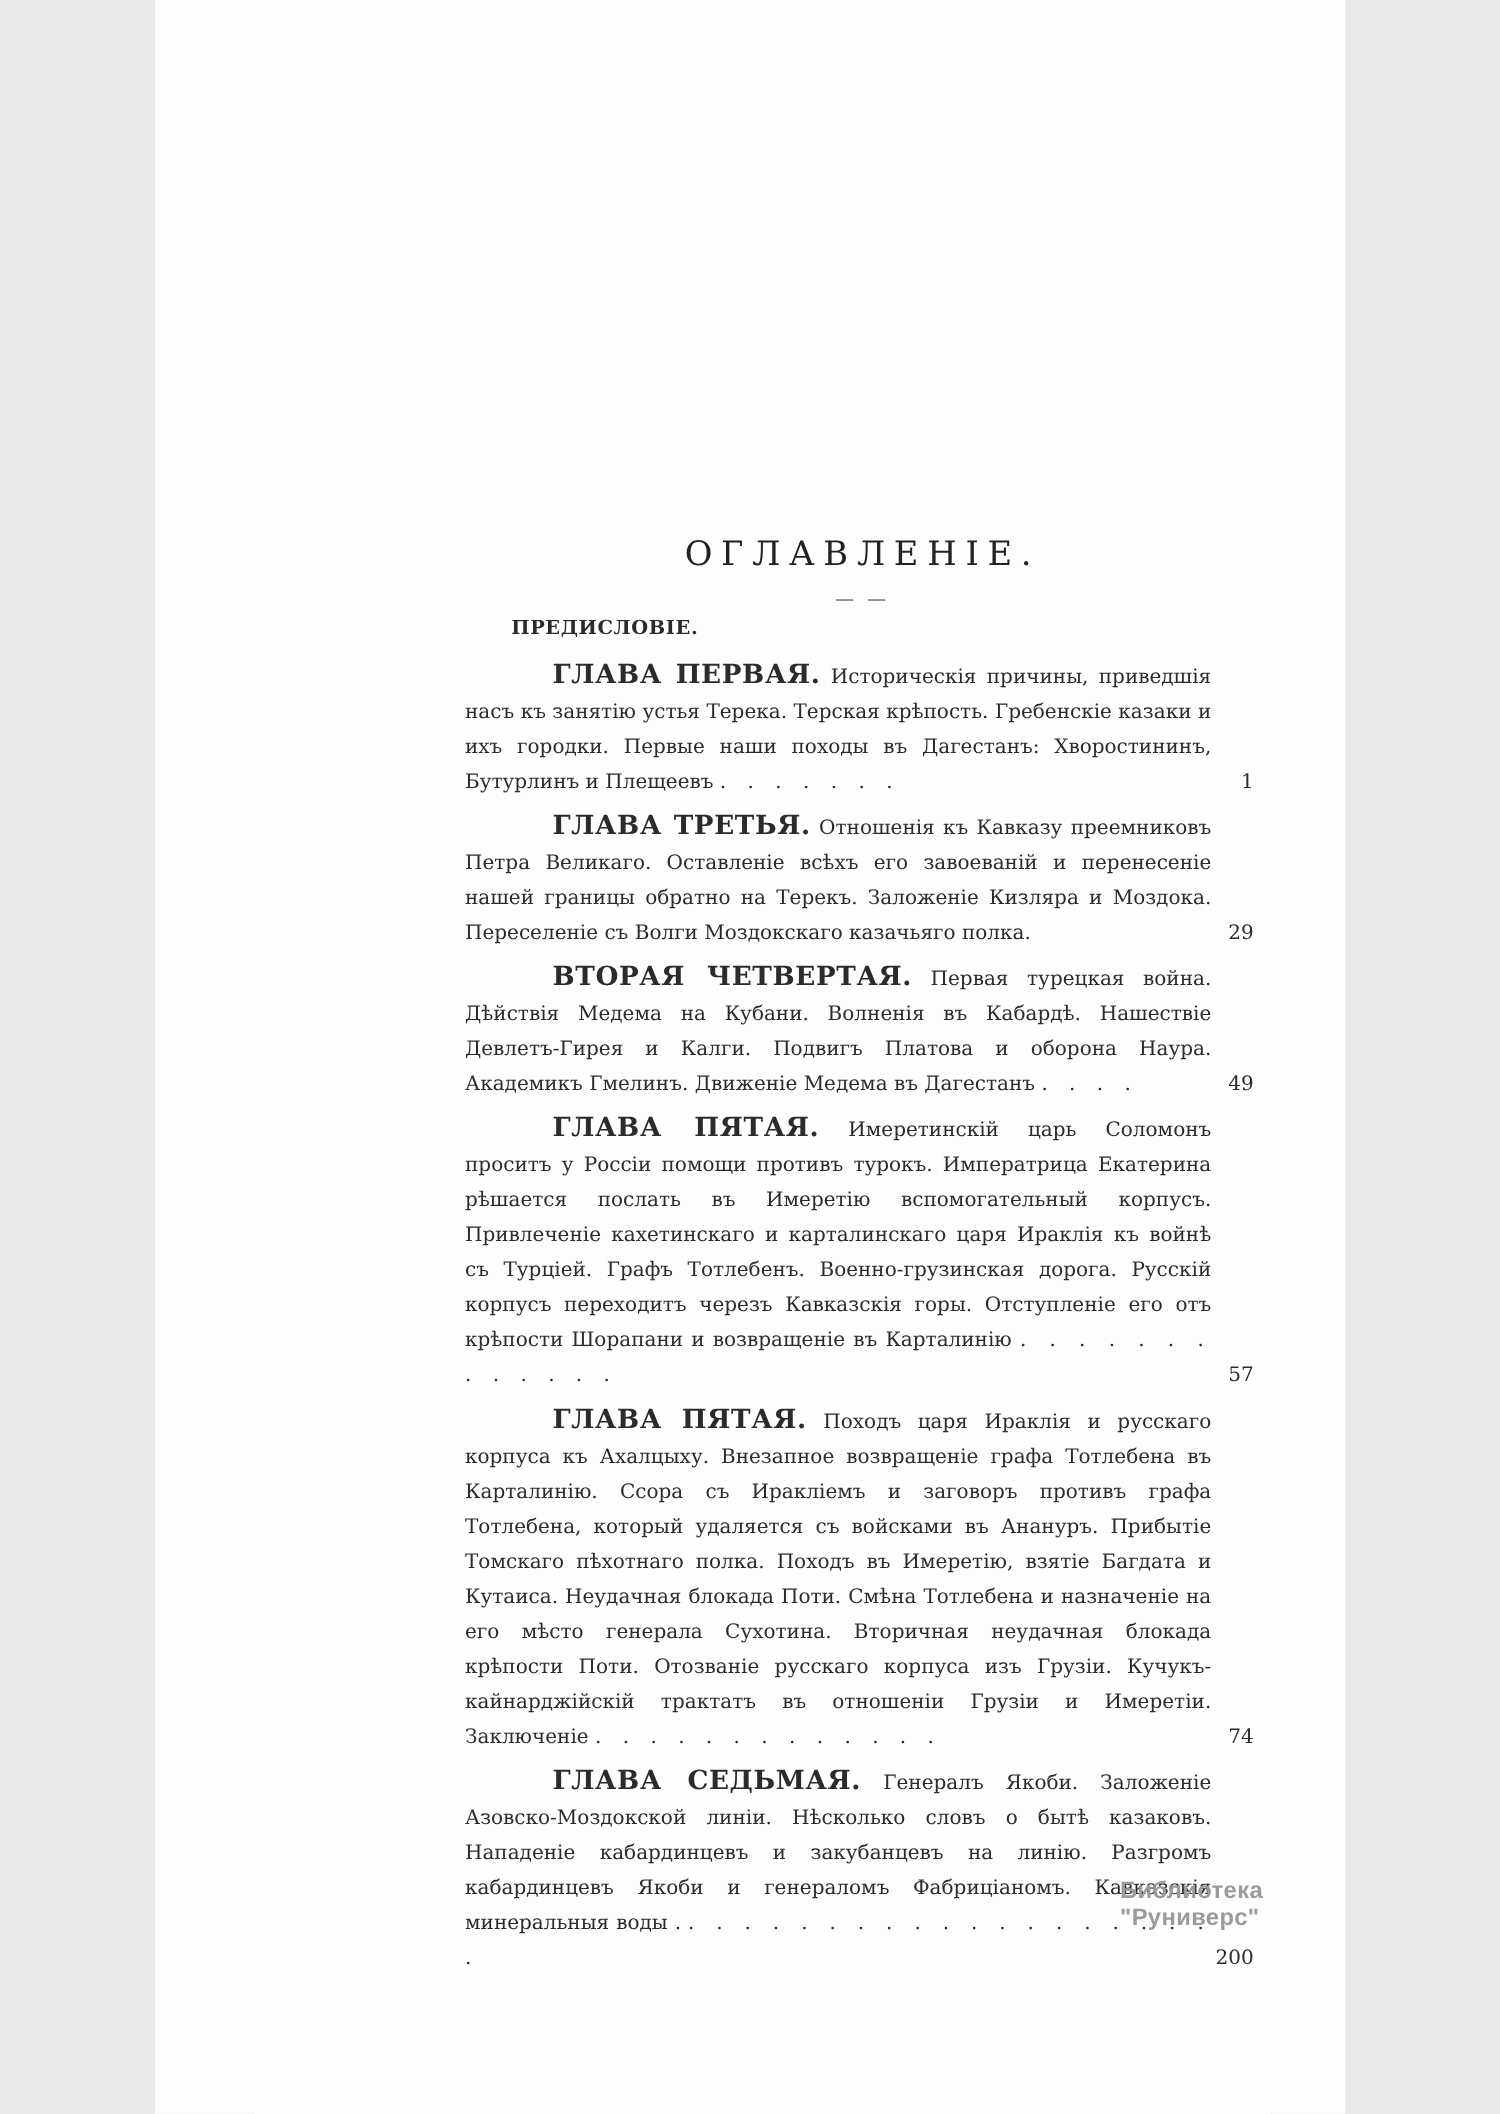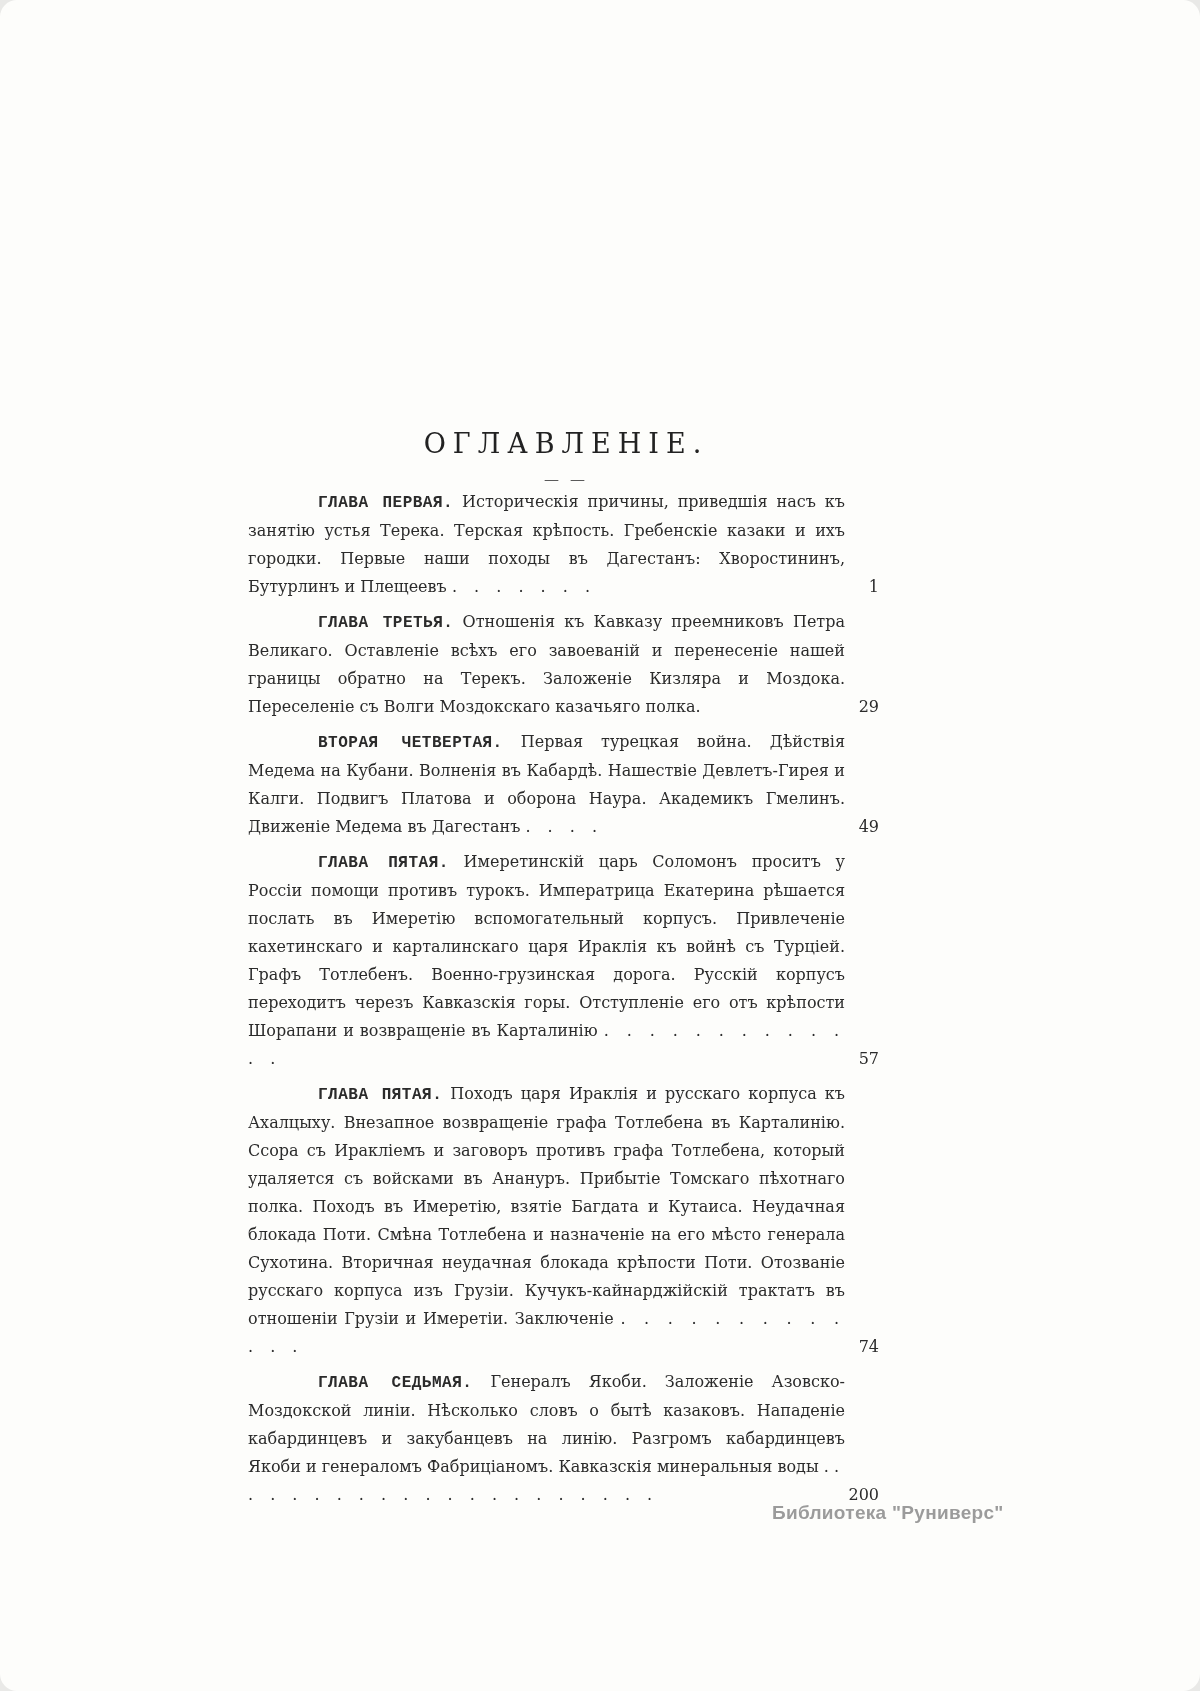--- a/index.html
+++ b/index.html
@@ -2,28 +2,27 @@
 <html><head>
 <meta charset="utf-8">
 <style>
   html, body {
     margin: 0;
     padding: 0;
     background: #e9e9e7;
   }
   .sheet {
     position: relative;
-    width: 1200px;
+    width: 952px;
     height: 1691px;
     margin: 0 auto;
     background: #fdfdfb;
     color: #2b2b2b;
     font-family: "DejaVu Serif", serif;
     overflow: hidden;
-    border-radius: 17px;
   }
   .title {
     position: absolute;
     top: 428px;
     left: 260px;
     width: 612px;
     text-align: center;
     font-size: 27px;
     font-weight: 400;
     letter-spacing: 7px;
@@ -57,23 +56,22 @@
   .entry {
     position: relative;
     margin-bottom: 7px;
   }
   .entry-text {
     margin: 0;
     text-indent: 70px;
   }
   .chapter {
     font-weight: bold;
-    font-size: 16px;
+    font-size: 21px;
     letter-spacing: 0.5px;
-    font-family: Liberation Mono, monospace;
   }
   .leader {
     letter-spacing: 6px;
   }
   .pagenum {
     position: absolute;
     right: -34px;
     bottom: 0;
     line-height: 28px;
     font-size: 16px;
@@ -93,20 +91,21 @@
 </head>
 <body>
 
 <div class="sheet">
 
   <div class="title">ОГЛАВЛЕНІЕ.</div>
   <div class="divider">— —</div>
 
   <div class="content">
 
+    <p class="preface">ПРЕДИСЛОВІЕ.</p>
 
     <div class="entry">
       <p class="entry-text"><span class="chapter">ГЛАВА ПЕРВАЯ.</span>
         <span>Историческія причины, приведшія насъ къ занятію устья Терека. Терская крѣпость. Гребенскіе казаки и ихъ городки. Первые наши походы въ Дагестанъ: Хворостининъ, Бутурлинъ и Плещеевъ</span>
         <span class="leader">. . . . . . .</span></p>
       <span class="pagenum">1</span>
     </div>
 
 
     <div class="entry">

